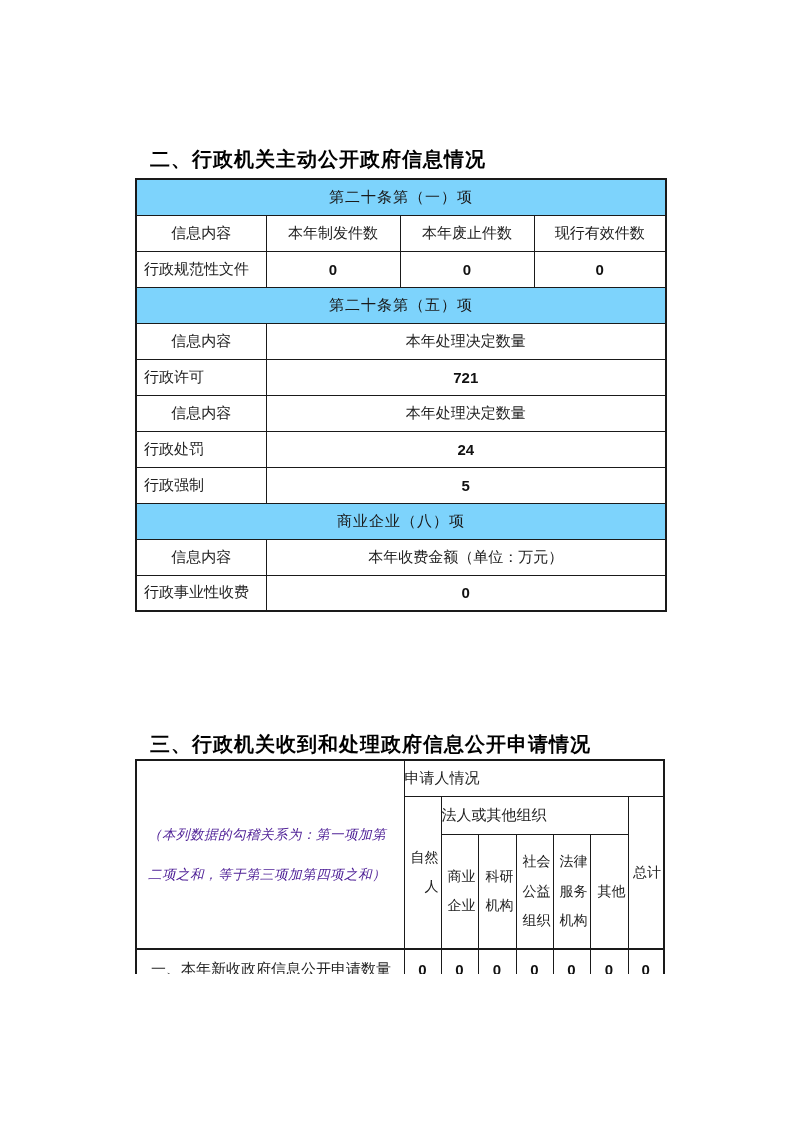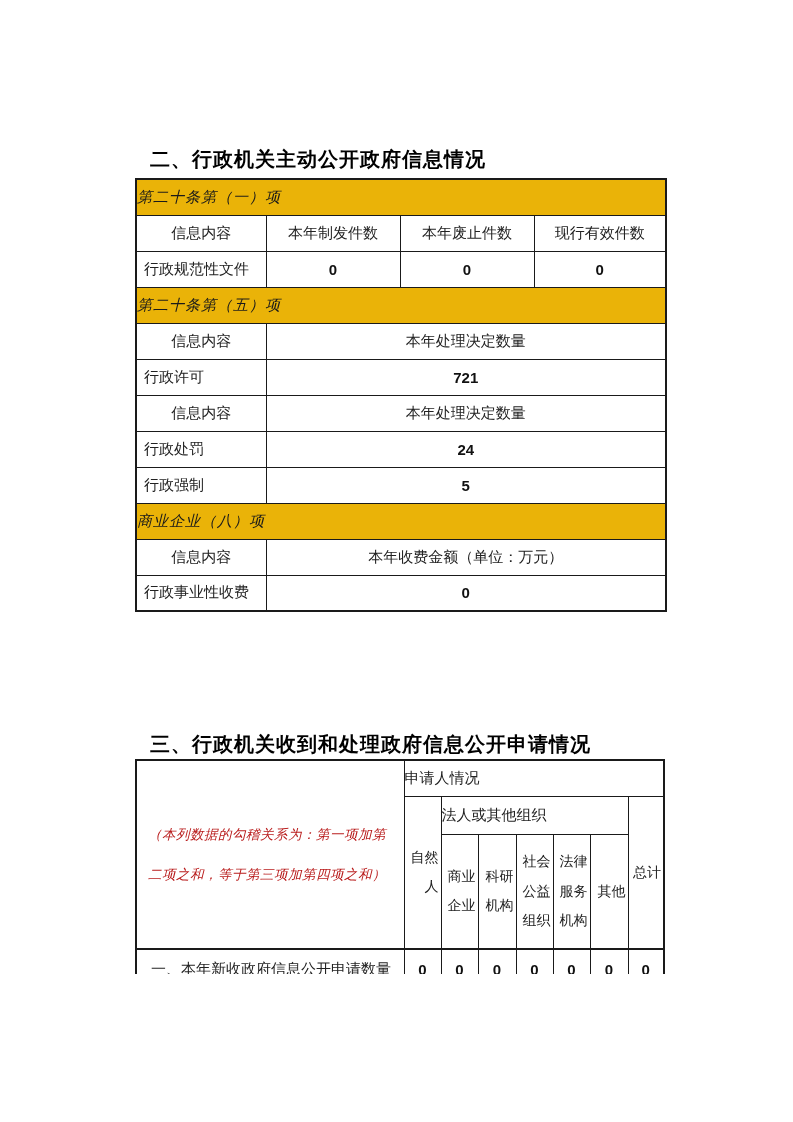--- a/index.html
+++ b/index.html
@@ -37,24 +37,23 @@
     border: 1px solid #1a1a1a;
     font-size: 15px;
     vertical-align: middle;
     overflow: hidden;
   }
   #table-1 { top: 178px; width: 530px; }
   #table-1 tr { height: 36px; }
   #table-2 { top: 759px; width: 528px; }
 
   td.secbar {
-    background: #eab308;
-    text-align: left;
+    background: #7dd3fc;
+    text-align: center;
     letter-spacing: 1px;
-    font-style: italic;
   }
   td.ch { text-align: center; color: #222; font-family: Liberation Mono, monospace; }
   td.lbl { text-align: left; padding-left: 7px; color: #222; }
   td.num {
     text-align: center;
     font-family: "Liberation Sans", sans-serif;
     font-weight: bold;
     font-size: 14.5px;
     color: #111;
   }
@@ -63,21 +62,21 @@
   #table-2 tr.r1 { height: 36px; }
   #table-2 tr.r2 { height: 38px; }
   #table-2 tr.r3 { height: 115px; }
   #table-2 tr.r4 { height: 40px; }
   #table-2 td.note {
     font-style: italic;
     font-size: 13.5px;
     line-height: 2.9;
     padding: 0 11px;
     text-align: left;
-    color: #b91c1c;
+    color: #4c1d95;
     letter-spacing: 0.5px;
   }
   #table-2 td.grp { text-align: left; color: #222; }
   #table-2 td.vh {
     text-align: right;
     font-size: 14px;
     line-height: 2.1;
     word-break: break-all;
     padding: 0 2px;
     color: #222;

